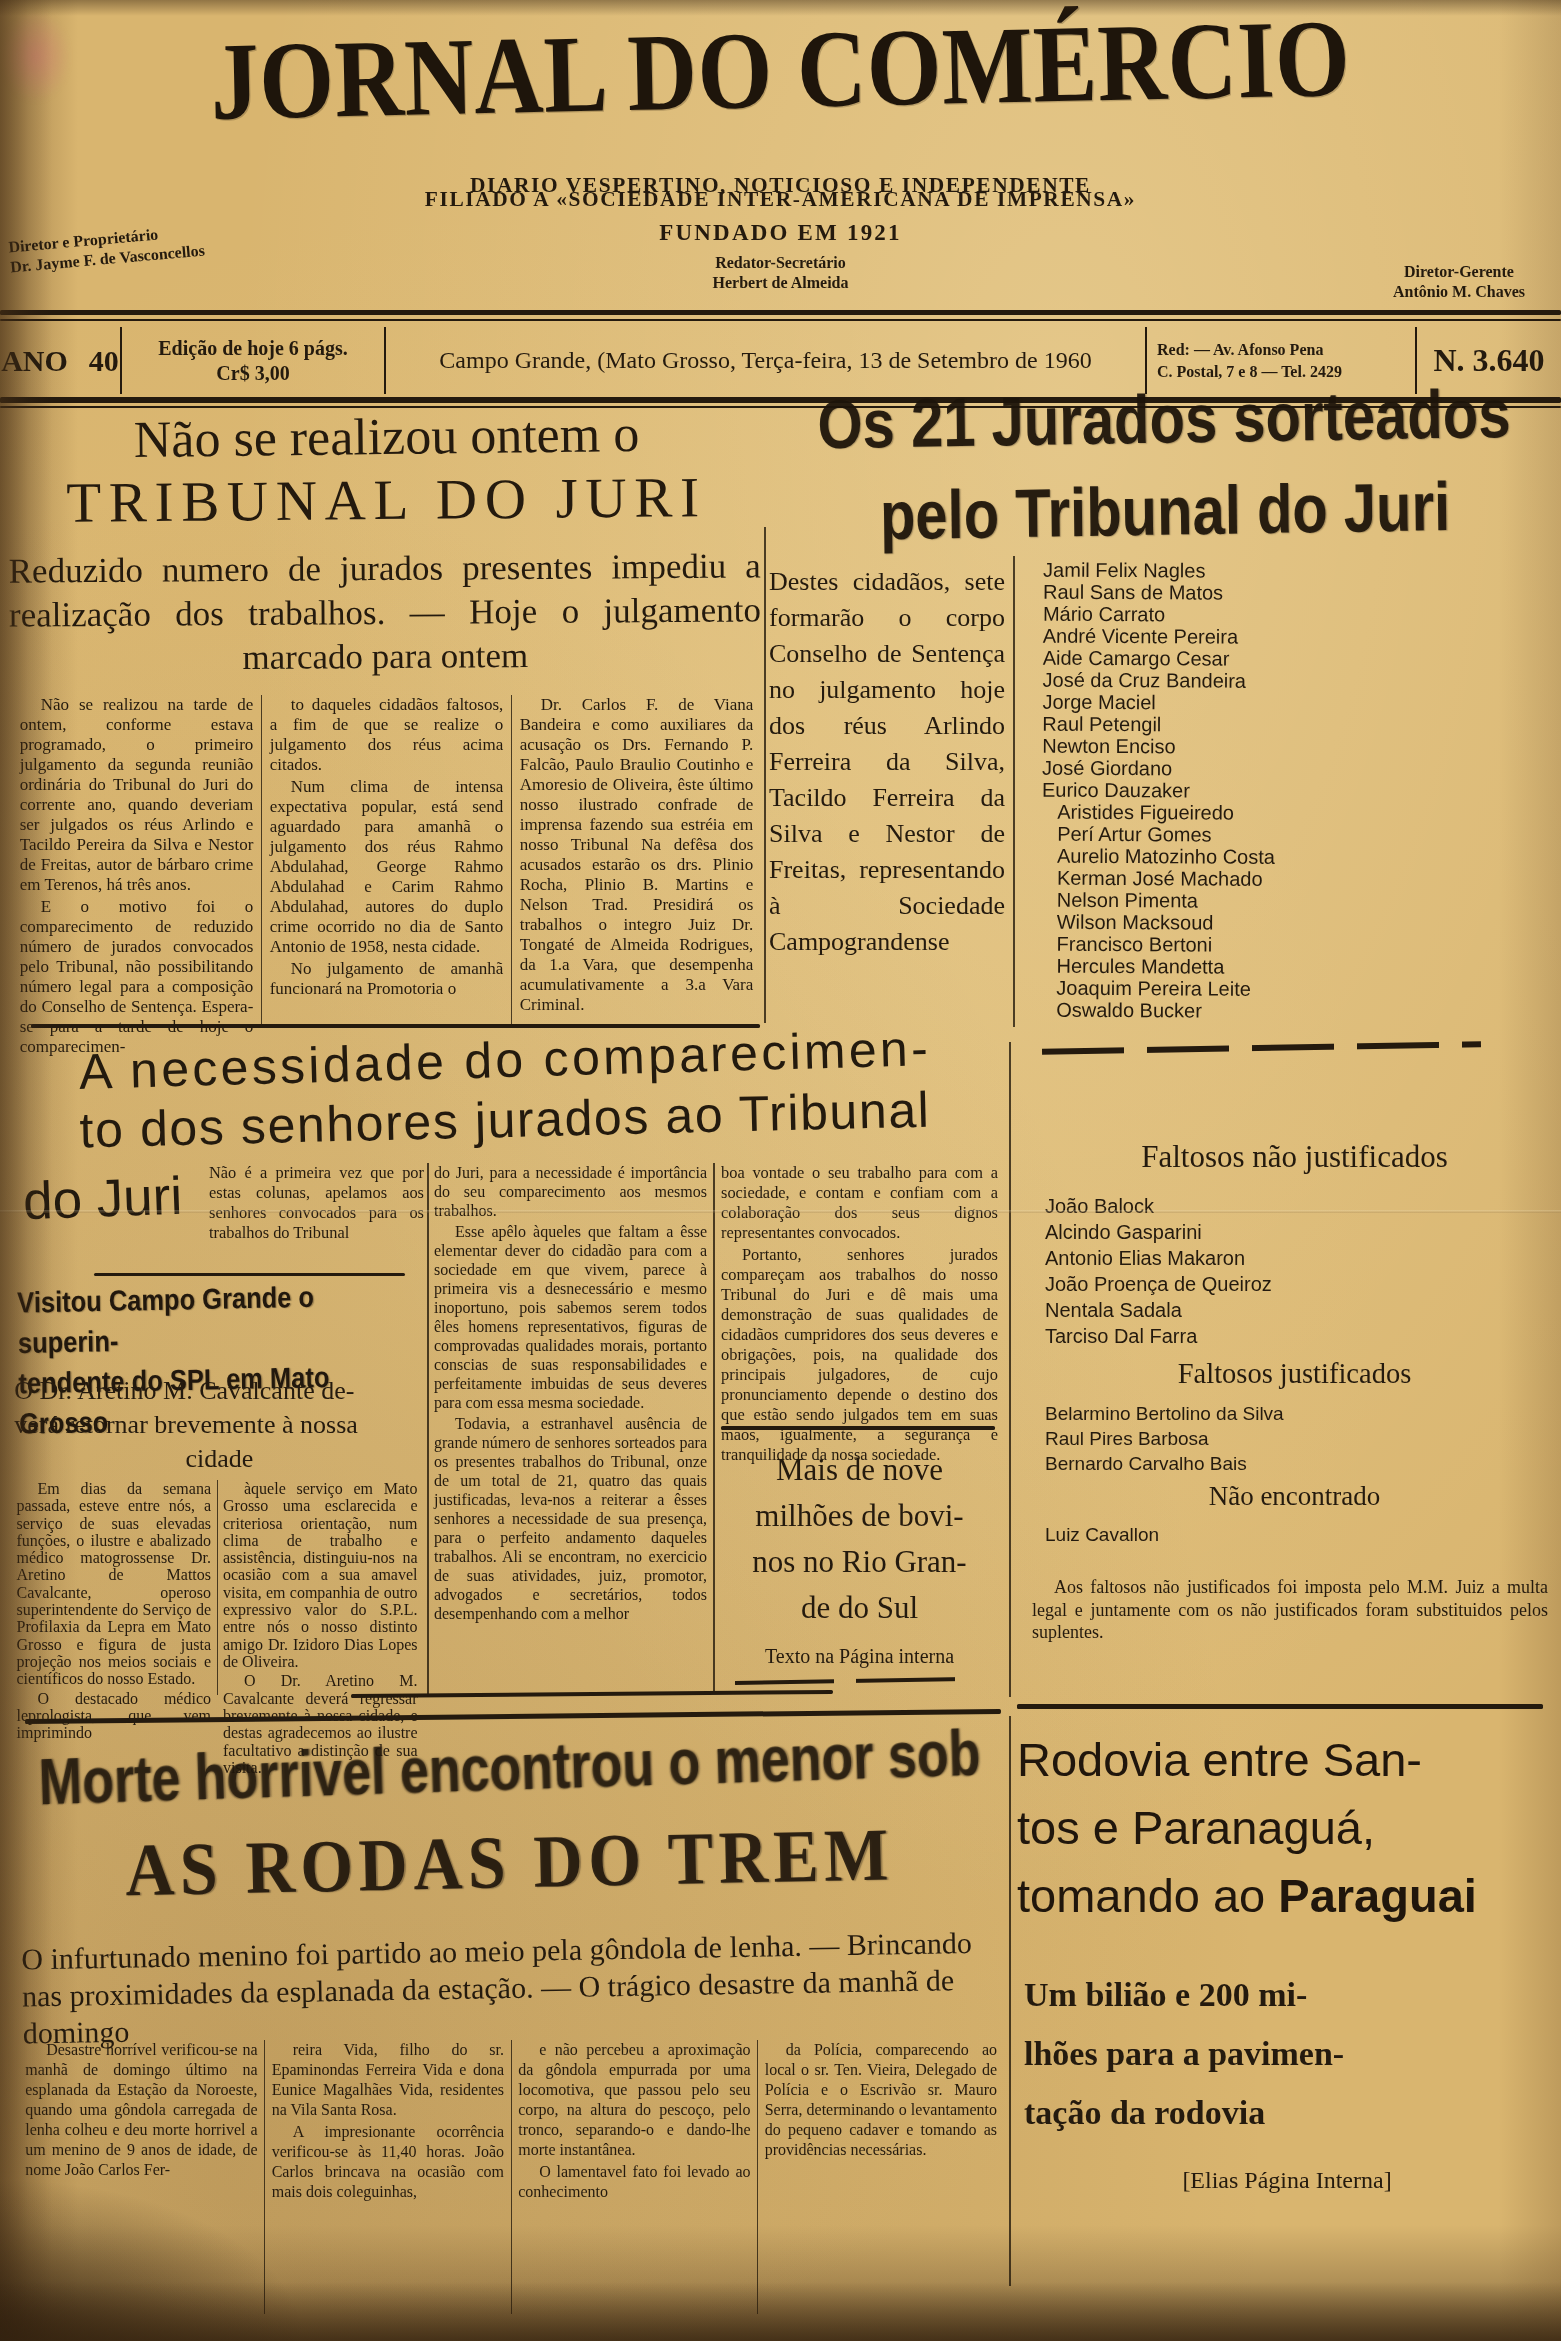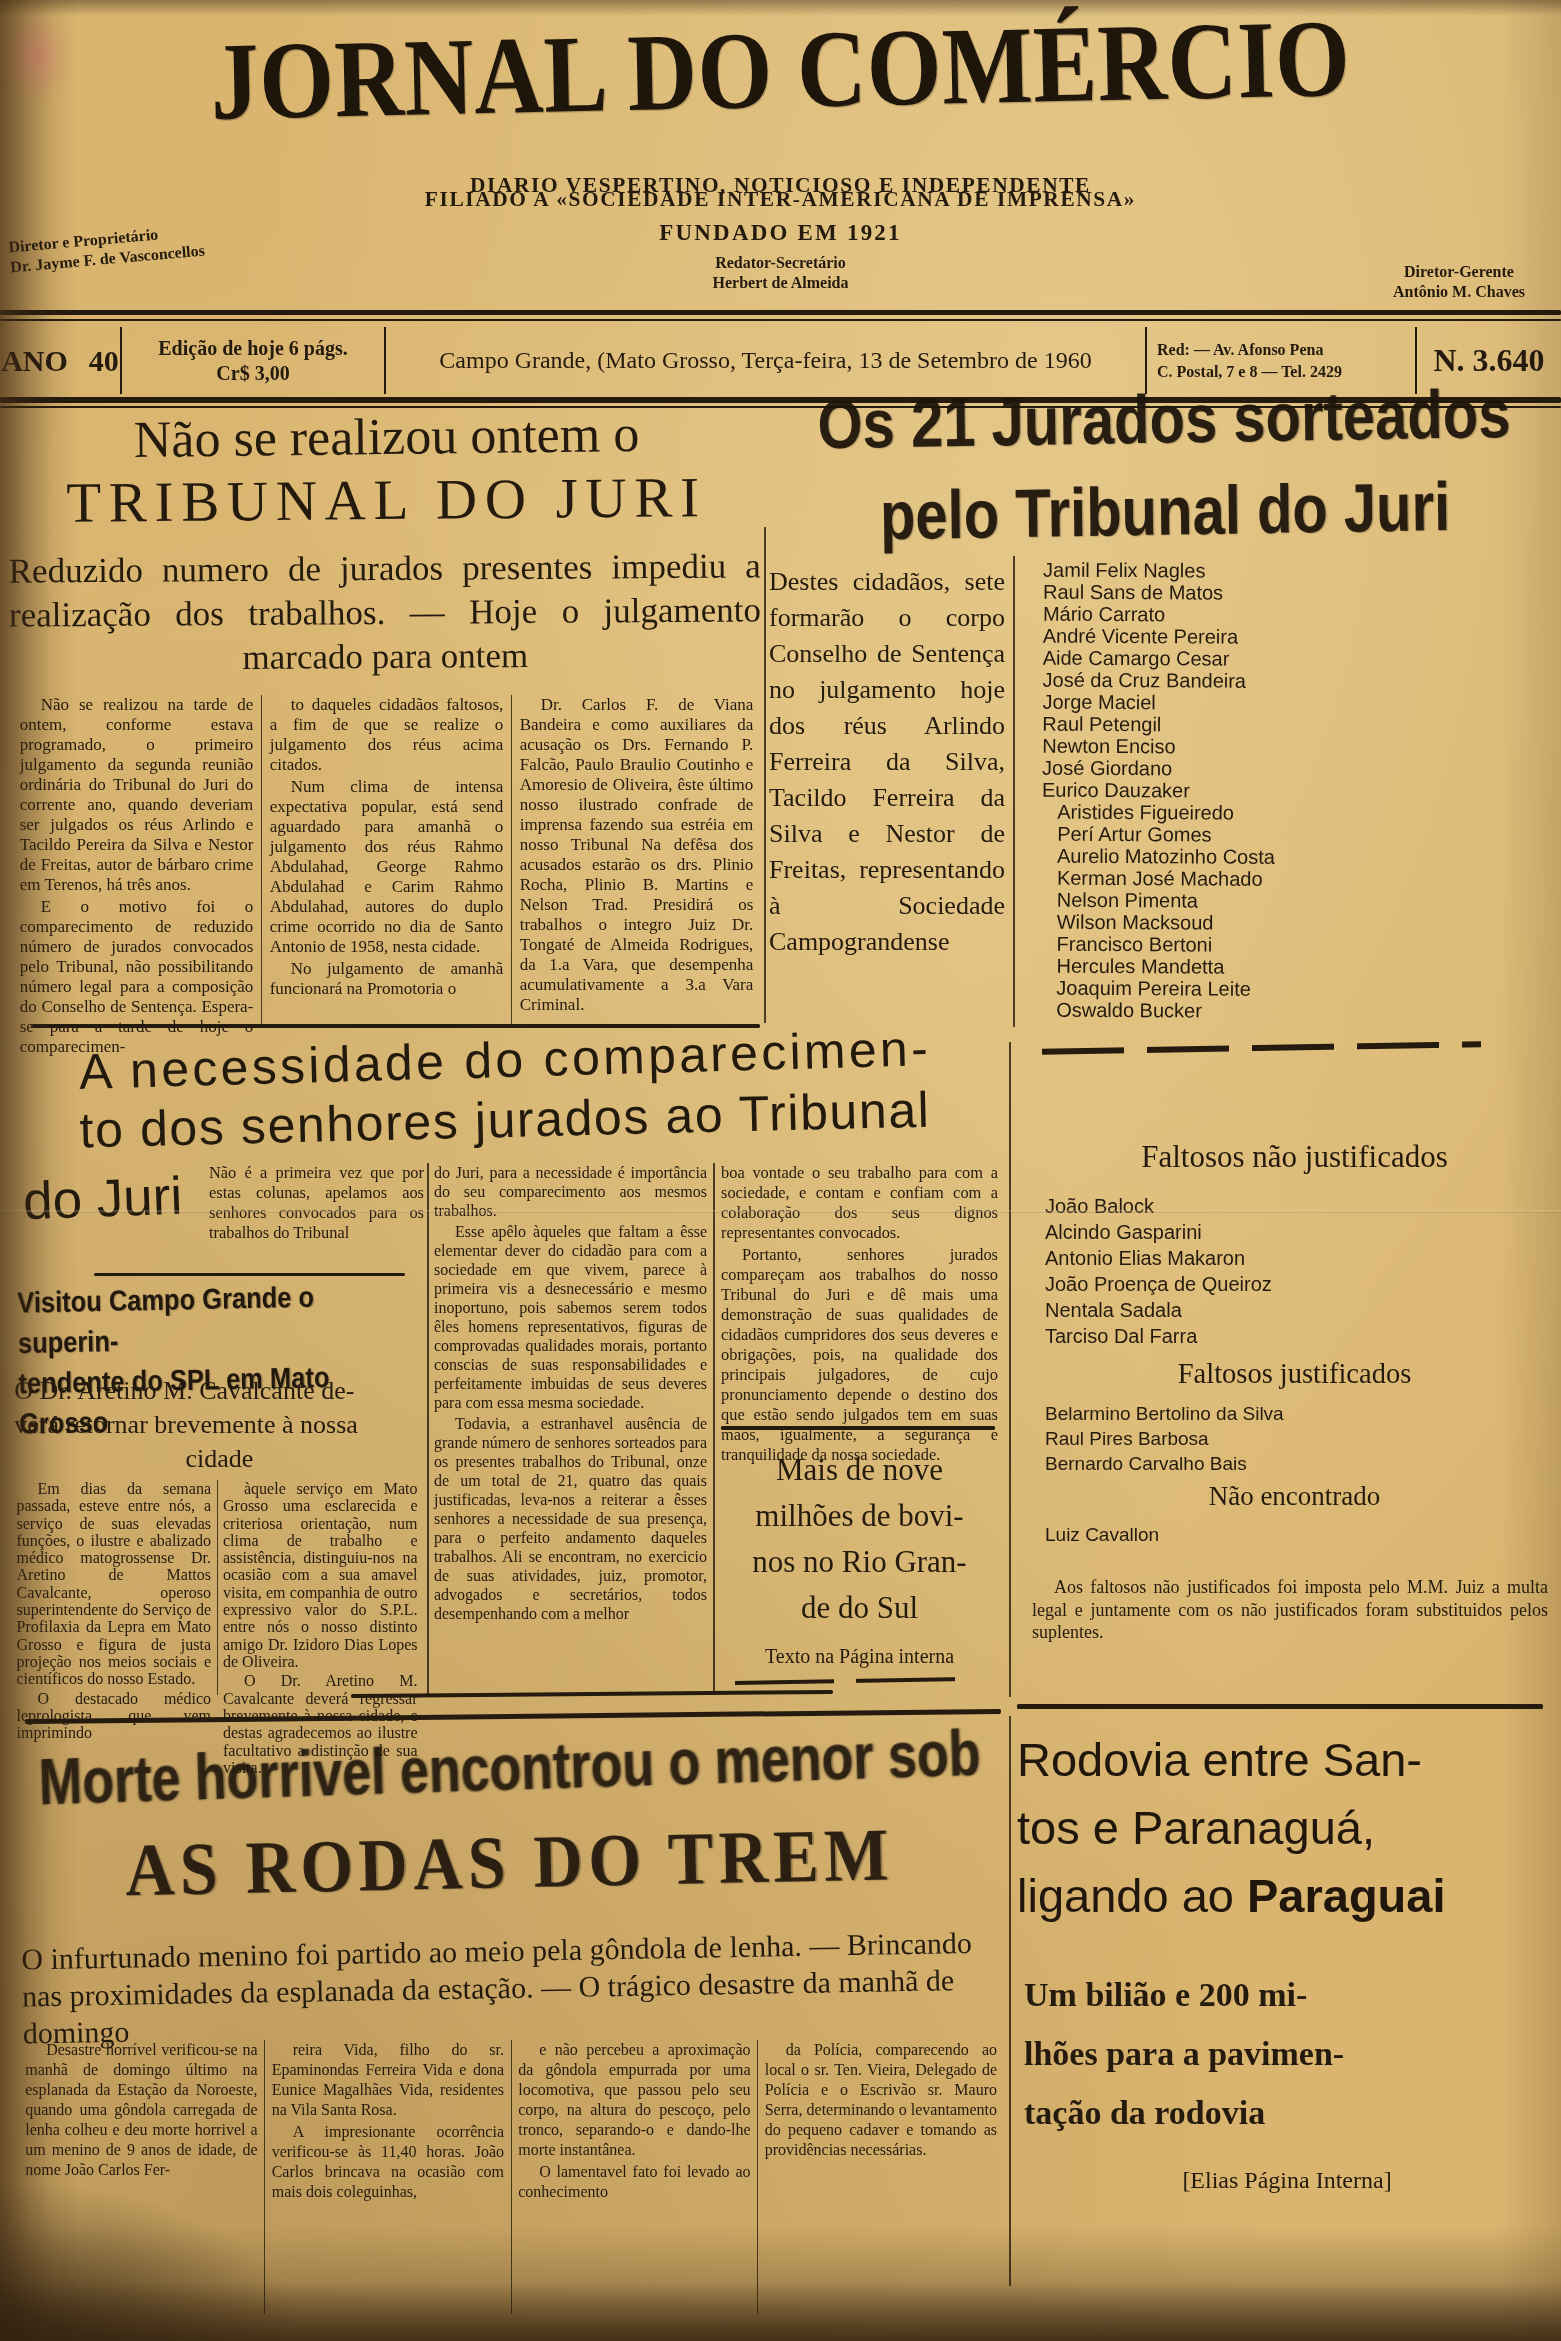--- a/index.html
+++ b/index.html
@@ -264,21 +264,21 @@
   <div class="abs serif" id="jury-note">
     <p class="para">Aos faltosos não justificados foi imposta pelo M.M. Juiz a multa legal e juntamente com os não justificados foram substituidos pelos suplentes.</p>
   </div>
   <div class="abs hrule" id="road-rule"></div>
   <div class="abs vrule" id="vd-right"></div>
   <div class="abs vrule" id="vd-bottom"></div>
 
   <div class="abs sans" id="road-hl">
     <div>Rodovia entre San-</div>
     <div>tos e Paranaguá,</div>
-    <div><span>ligando ao </span><span class="b">Paraguai</span></div>
+    <div><span>tomando ao </span><span class="b">Paraguai</span></div>
   </div>
   <div class="abs serif" id="road-deck">
       <div>Um bilião e 200 mi-</div>
       <div>lhões para a pavimen-</div>
       <div>tação da rodovia</div>
     </div>
   <div class="abs serif" id="road-note">[Elias Página Interna]</div>
 
   <div class="abs sans" id="need-hl1">A necessidade do comparecimen-</div>
   <div class="abs sans" id="need-hl2">to dos senhores jurados ao Tribunal</div>

